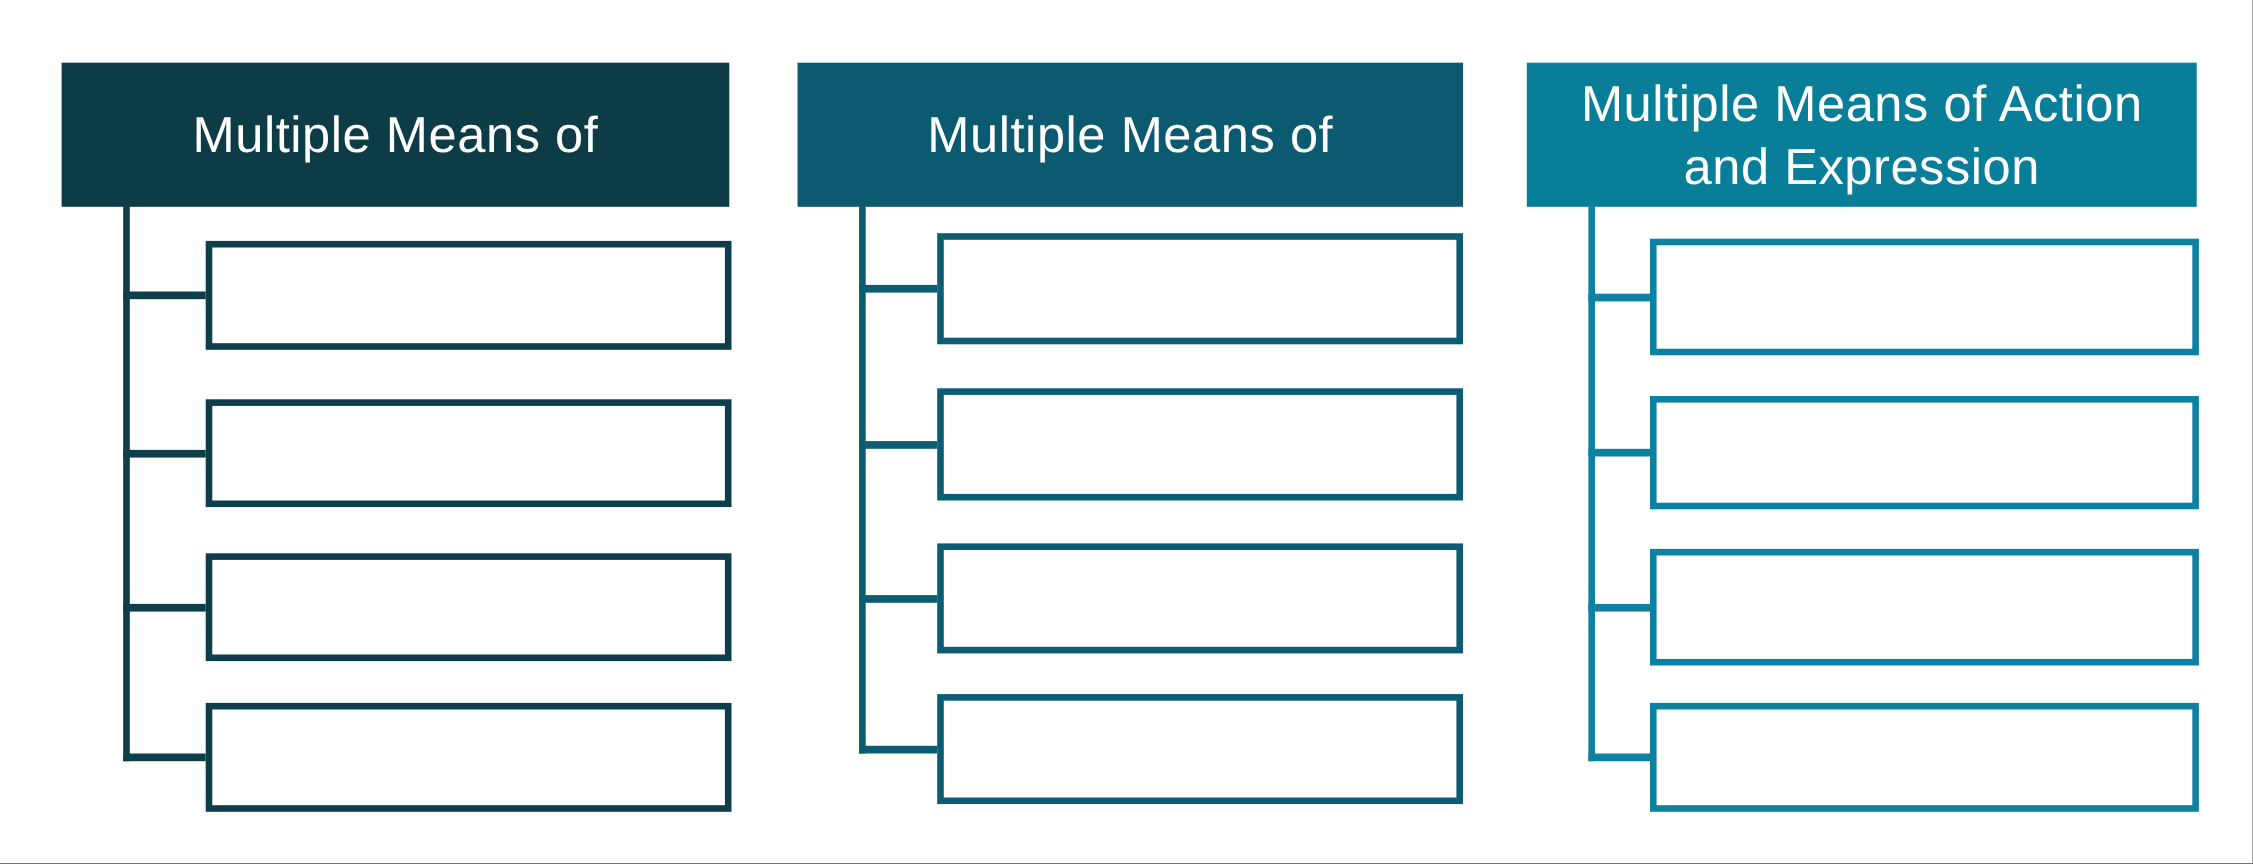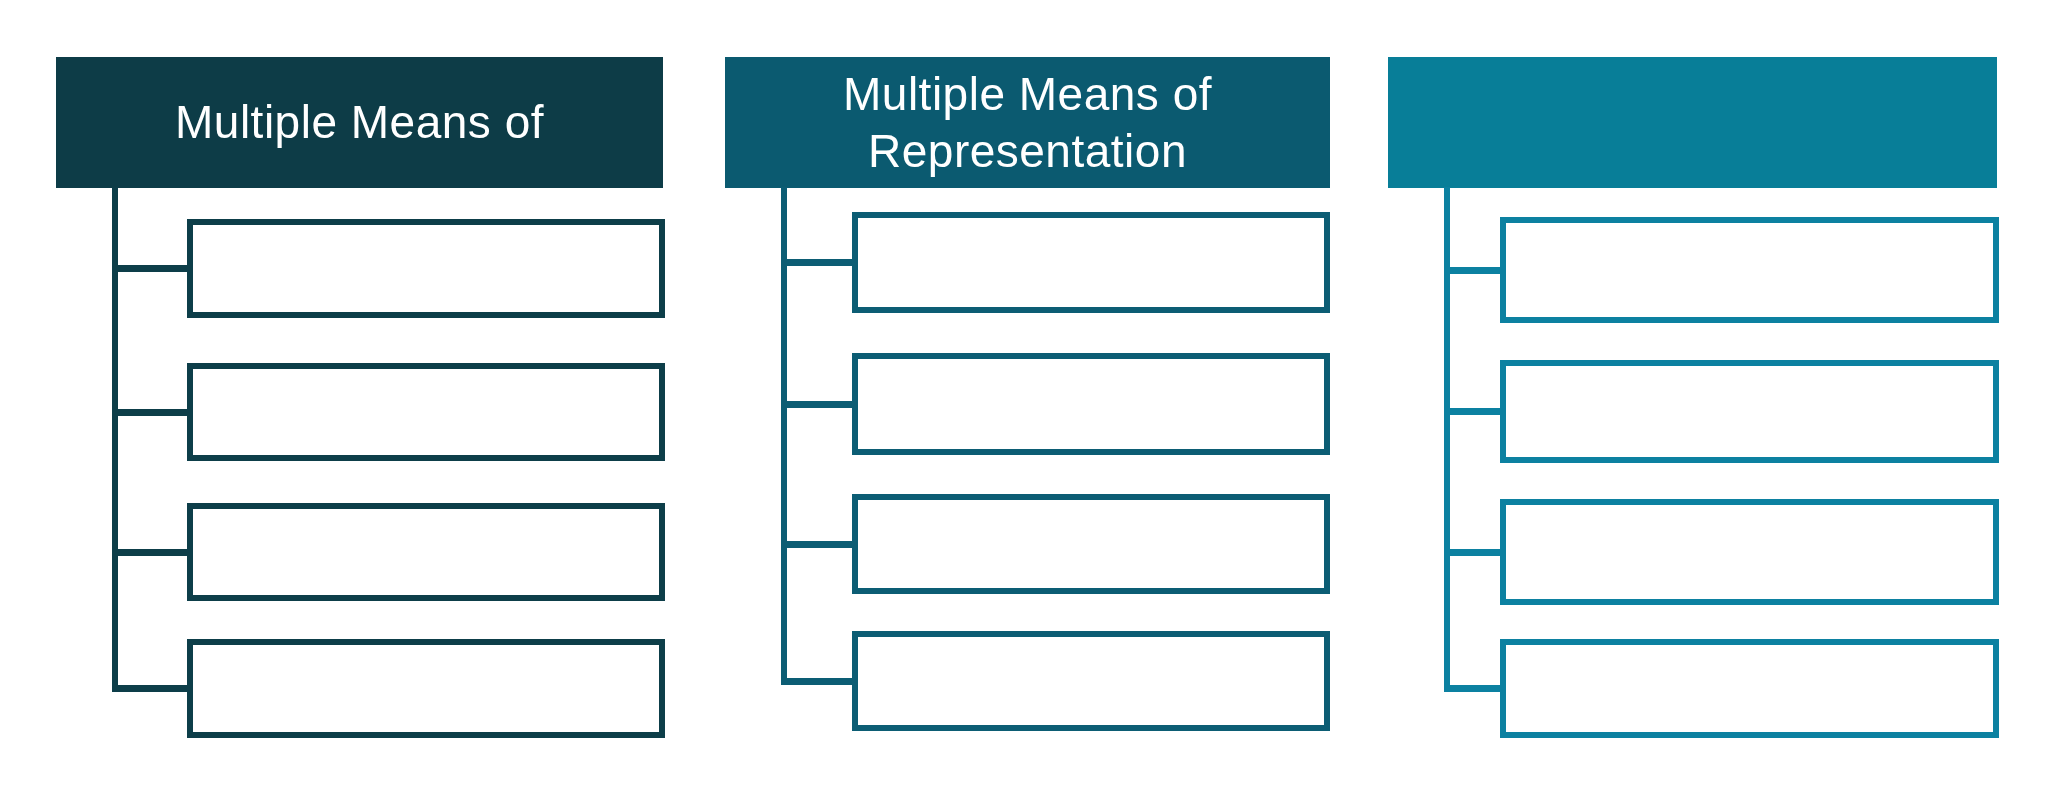--- a/index.html
+++ b/index.html
@@ -79,33 +79,34 @@
   <div id="c1s2" class="st" style="background-color: rgb(13, 62, 73);"></div>
   <div id="c1s3" class="st" style="background-color: rgb(13, 62, 73);"></div>
   <div id="c1s4" class="st" style="background-color: rgb(13, 62, 73);"></div>
   <div id="c1b1" class="box" style="border-color: rgb(13, 62, 73);"></div>
   <div id="c1b2" class="box" style="border-color: rgb(13, 62, 73);"></div>
   <div id="c1b3" class="box" style="border-color: rgb(13, 62, 73);"></div>
   <div id="c1b4" class="box" style="border-color: rgb(13, 62, 73);"></div>
 
   <div id="c2h" class="hdr" style="background-color: rgb(11, 90, 112); color: rgb(255, 255, 255);">
     <span>Multiple Means of</span>
-    <span>Representation</span>
   </div>
   <div id="c2v" class="vl" style="background-color: rgb(12, 93, 116);"></div>
   <div id="c2s1" class="st" style="background-color: rgb(12, 93, 116);"></div>
   <div id="c2s2" class="st" style="background-color: rgb(12, 93, 116);"></div>
   <div id="c2s3" class="st" style="background-color: rgb(12, 93, 116);"></div>
   <div id="c2s4" class="st" style="background-color: rgb(12, 93, 116);"></div>
   <div id="c2b1" class="box" style="border-color: rgb(12, 93, 116);"></div>
   <div id="c2b2" class="box" style="border-color: rgb(12, 93, 116);"></div>
   <div id="c2b3" class="box" style="border-color: rgb(12, 93, 116);"></div>
   <div id="c2b4" class="box" style="border-color: rgb(12, 93, 116);"></div>
 
   <div id="c3h" class="hdr" style="background-color: rgb(8, 126, 152); color: rgb(255, 255, 255);">
+    <span>Multiple Means of Action</span>
+    <span>and Expression</span>
   </div>
   <div id="c3v" class="vl" style="background-color: rgb(12, 129, 161);"></div>
   <div id="c3s1" class="st" style="background-color: rgb(12, 129, 161);"></div>
   <div id="c3s2" class="st" style="background-color: rgb(12, 129, 161);"></div>
   <div id="c3s3" class="st" style="background-color: rgb(12, 129, 161);"></div>
   <div id="c3s4" class="st" style="background-color: rgb(12, 129, 161);"></div>
   <div id="c3b1" class="box" style="border-color: rgb(12, 129, 161);"></div>
   <div id="c3b2" class="box" style="border-color: rgb(12, 129, 161);"></div>
   <div id="c3b3" class="box" style="border-color: rgb(12, 129, 161);"></div>
   <div id="c3b4" class="box" style="border-color: rgb(12, 129, 161);"></div>

